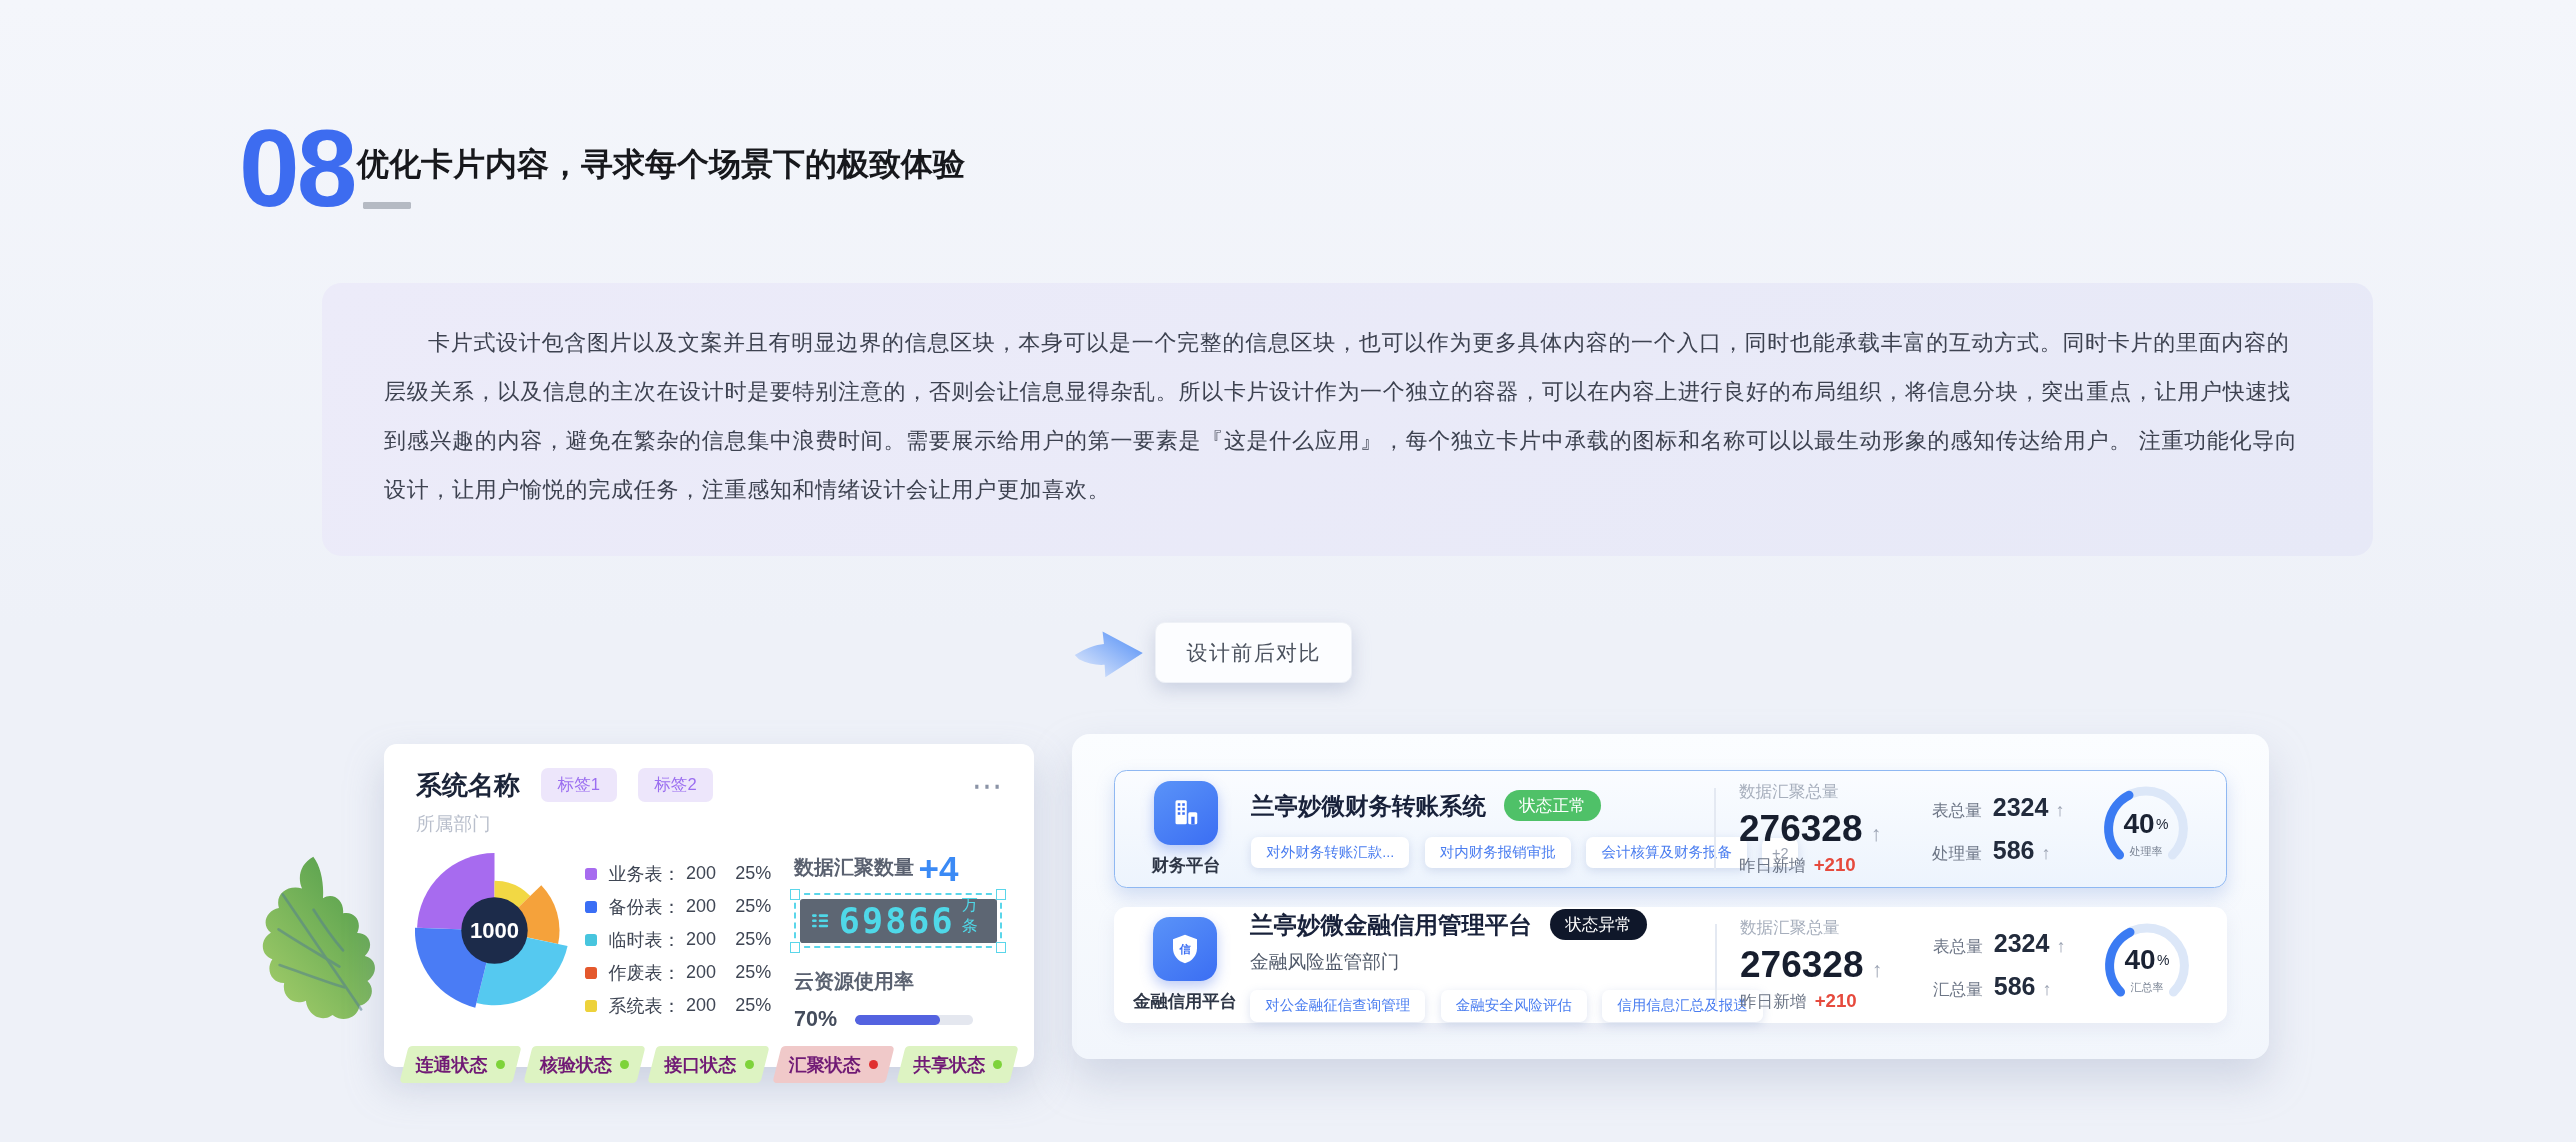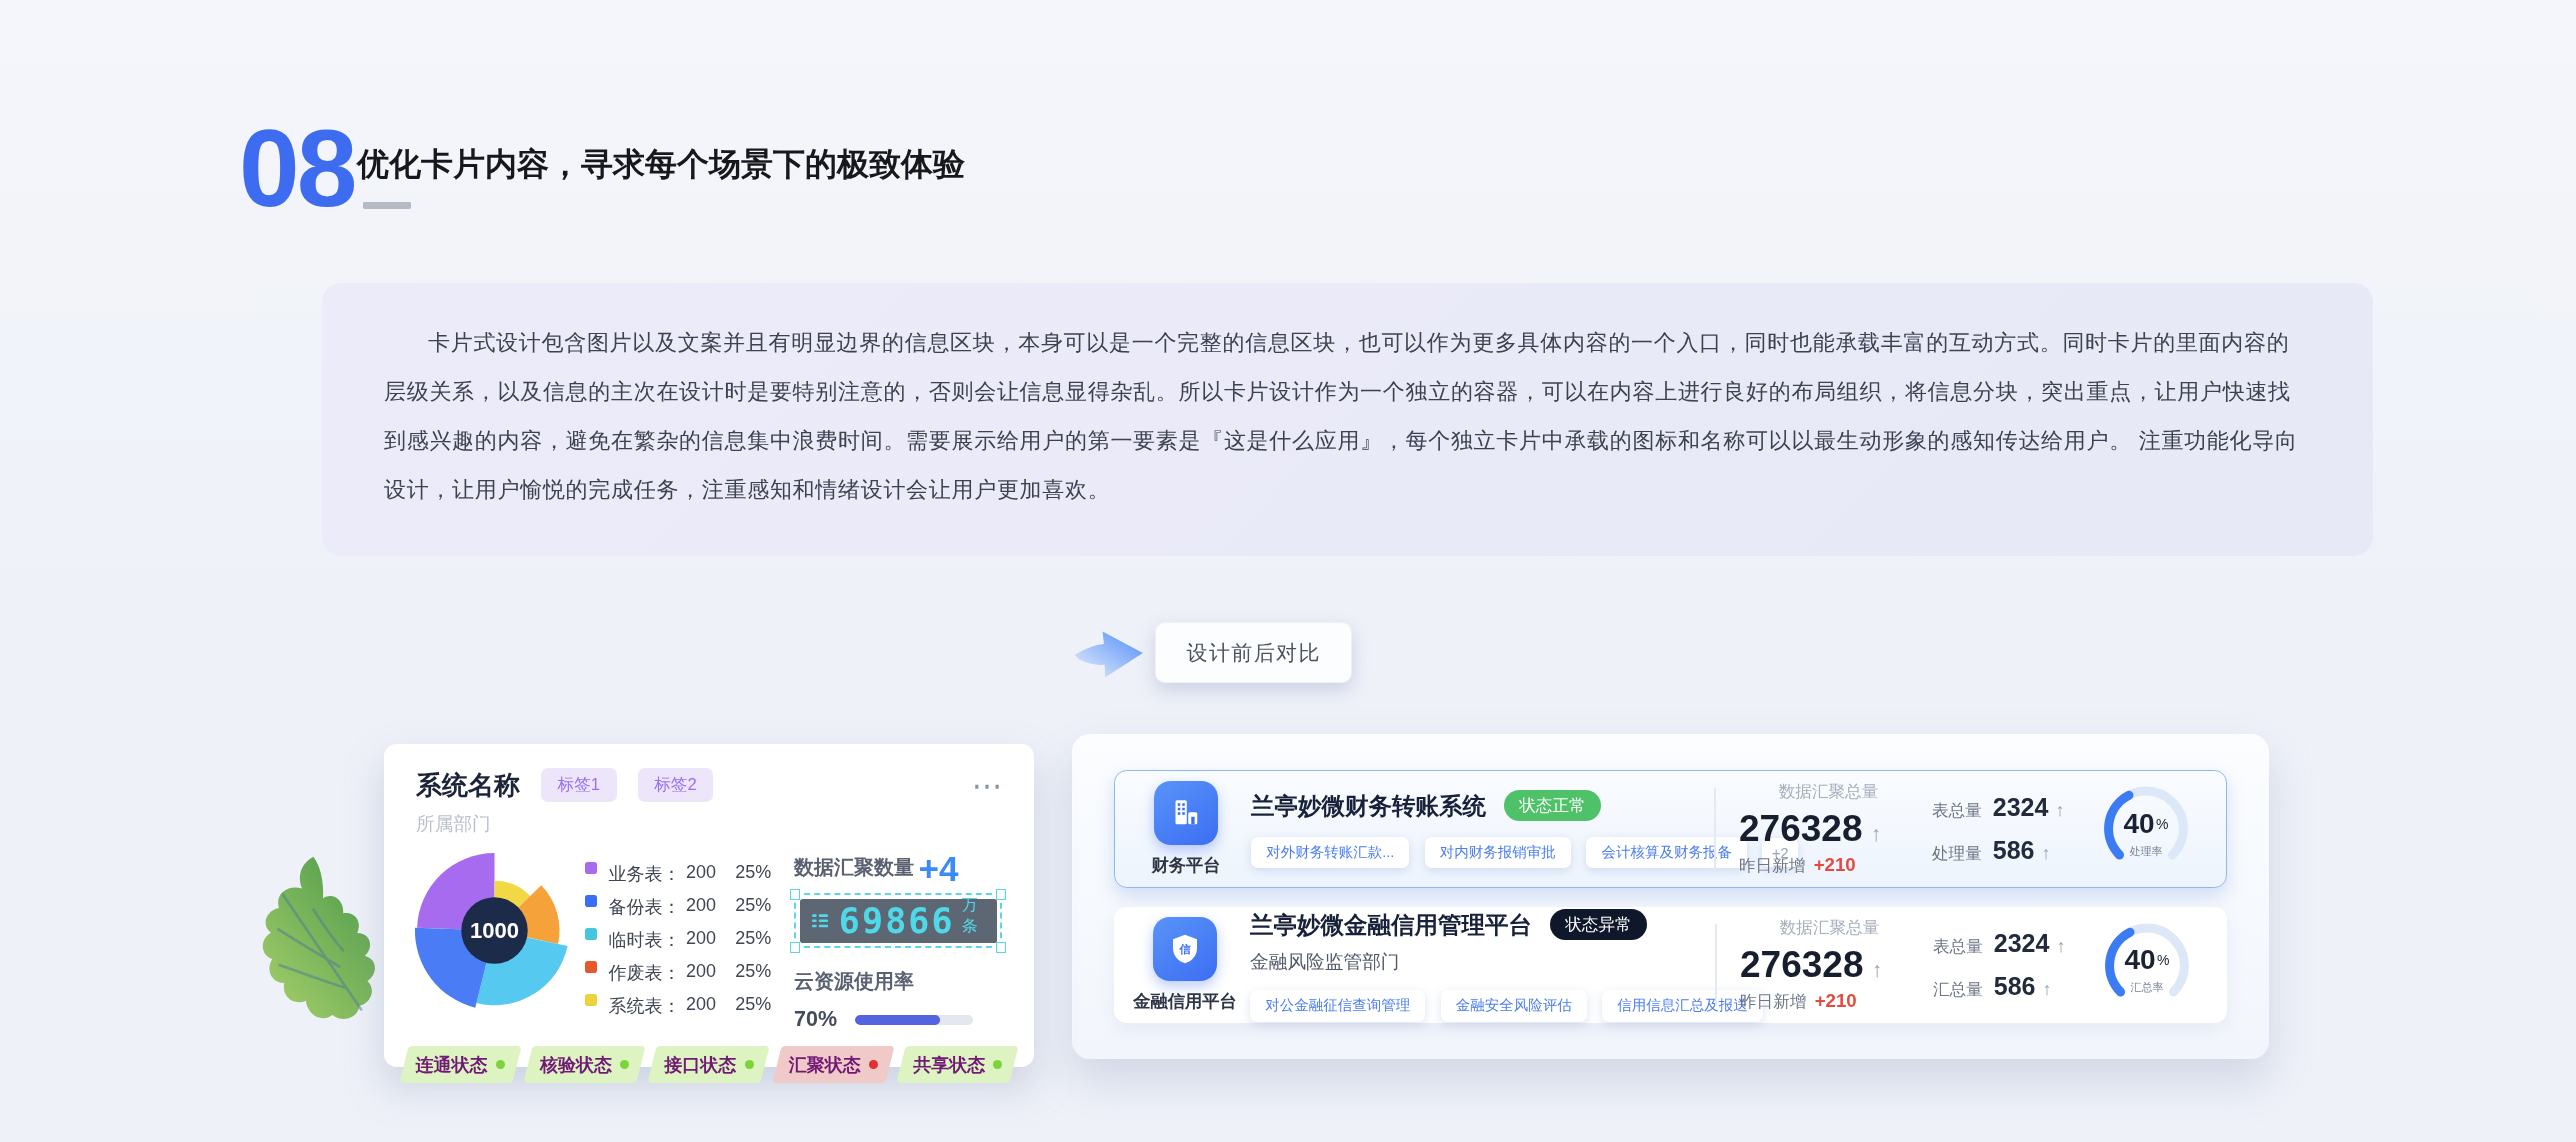--- a/index.html
+++ b/index.html
@@ -34,21 +34,21 @@
     padding:23.5px 32px 0;}
   .bc-head{display:flex;align-items:center;}
   .bc-title{font-size:26px;font-weight:700;color:#1b2438;}
   .bc-tag{margin-left:21px;font-size:16.6px;color:#9B6EF0;background:#EDE6FB;border-radius:7px;
     padding:6.2px 16.6px;cursor:pointer;}
   .bc-menu{margin-left:auto;color:#8a93a6;font-size:30.5px;line-height:14px;cursor:pointer;}
   .bc-dept{margin-top:8.3px;font-size:18.7px;color:#b9bfcc;}
   .bc-body{display:flex;margin-top:7px;align-items:flex-start;}
   .donut{margin-left:-8.3px;flex:none;}
   .legend{margin-left:4.2px;margin-top:18px;display:flex;flex-direction:column;gap:9px;flex:none;}
-  .lg-item{display:flex;font-size:18px;color:#3f4654;}
+  .lg-item{display:flex;align-items:center;font-size:18px;color:#3f4654;}
   .lg-sw{width:12.5px;height:12.5px;border-radius:2.8px;margin-right:11px;flex:none;}
   .lg-c0{background:#A76BEF}.lg-c1{background:#3A6EF5}.lg-c2{background:#47C5DE}
   .lg-c3{background:#E4582C}.lg-c4{background:#EDD23B}
   .lg-val{margin-left:5.5px;}
   .lg-pct{margin-left:19.4px;}
   .bc-right{margin-left:auto;width:208px;flex:none;padding-top:4.2px;}
   .agg-row{position:relative;}
   .agg-label{font-size:20px;font-weight:700;color:#5a6170;display:inline-block;}
   .agg-delta{display:inline-block;font-size:35px;color:#3B8AF5;font-weight:600;
     position:relative;top:7px;left:1.4px;line-height:0.8;}
@@ -93,21 +93,21 @@
   .badge[data-type="success"]{background:#4FC168;}
   .badge[data-type="danger"]{background:#0f172a;text-align:right;}
   .dept{margin-top:8.3px;font-size:18.7px;color:#4f5868;}
   .tag-row{margin-top:15.2px;display:flex;align-items:center;gap:15.2px;}
   .pill{background:#fff;border-radius:7px;padding:6.2px 15.2px;font-size:14.5px;color:#4A7DF0;white-space:nowrap;
     box-shadow:0 2.8px 9.7px rgba(130,150,200,.28);cursor:pointer;}
   .pill-more{color:#99a1b0;padding:6.2px 9.7px;}
   .pill-more:empty{display:none;}
   .vdiv{width:1.4px;align-self:stretch;margin:16.6px 0;background:#e4e9f2;flex:none;}
   .stats{display:flex;align-items:center;margin-left:23.5px;flex:none;}
-  .stat-main{width:179px;flex:none;text-align:center;}
+  .stat-main{width:179px;flex:none;}
   .stat-label{font-size:16.6px;color:#a6aebc;}
   .stat-value-row{margin-top:5.5px;display:flex;align-items:baseline;}
   .stat-value{font-size:37px;font-weight:800;color:#171e2e;letter-spacing:0;}
   .up{margin-left:8.3px;font-size:21px;color:#9aa2b2;}
   .stat-yesterday{margin-top:4.2px;display:flex;align-items:baseline;}
   .y-label{font-size:16.6px;color:#6d7686;}
   .y-delta{margin-left:8.3px;font-size:18.7px;font-weight:700;color:#E64A3D;}
   .stat-mid{width:144px;flex:none;display:flex;flex-direction:column;gap:14px;margin-left:14px;}
   .m-row{display:flex;align-items:baseline;}
   .m-label{font-size:16.6px;color:#6d7686;}

